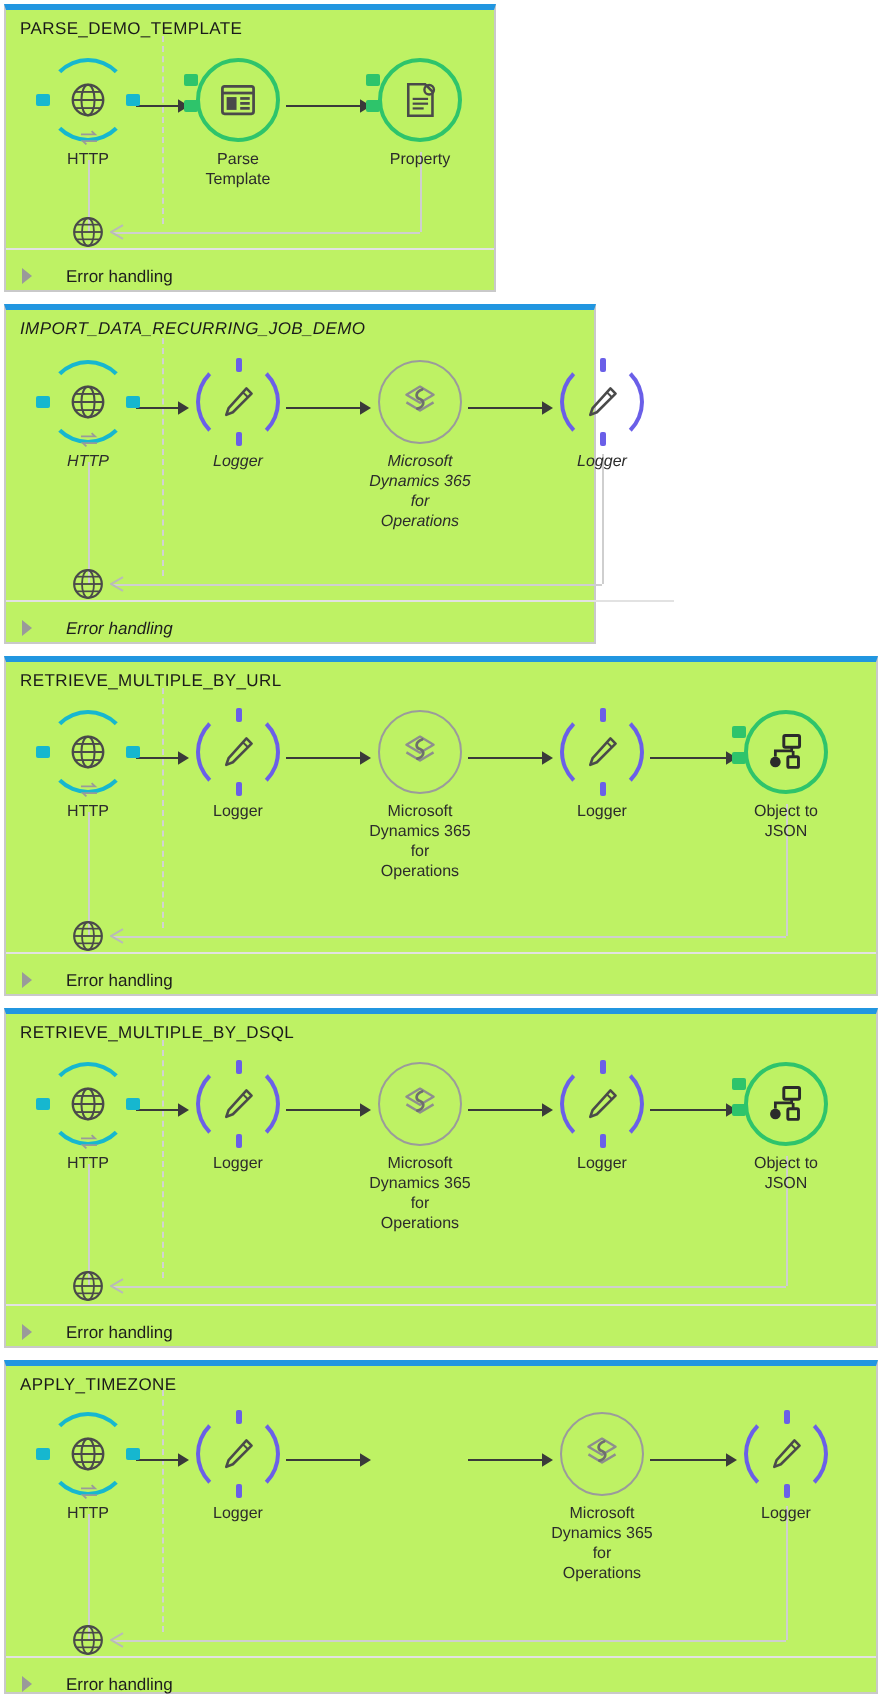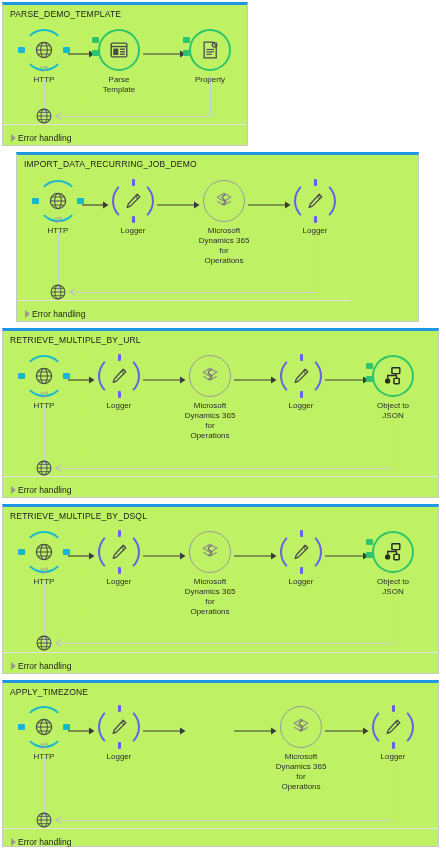--- a/index.html
+++ b/index.html
@@ -111,21 +111,21 @@
   .vline{width:1px;}
   .hline{height:1px;}
   .dashline{
     position:absolute;width:0;border-left:1px dashed #d2d2d2;
   }
 
   
   .err-row{
     position:absolute;
     left:8px;
-    display:flex;align-items:center;gap:2px;
+    display:flex;align-items:center;gap:17px;
   }
   .err-tri{
     width:0;height:0;
     border-left:5px solid #9a9a9a;
     border-top:4px solid transparent;
     border-bottom:4px solid transparent;
   }
   .err-text{
     font-size:8.5px;color:#1d1d1d;
     font-family:"Liberation Sans",sans-serif;
@@ -216,21 +216,21 @@
             <line x1="3.7" y1="12" x2="20.3" y2="12" stroke="#4a4a4a" stroke-width="1.1"></line>
             <line x1="5.1" y1="7.6" x2="18.9" y2="7.6" stroke="#4a4a4a" stroke-width="1"></line>
             <line x1="5.1" y1="16.4" x2="18.9" y2="16.4" stroke="#4a4a4a" stroke-width="1"></line>
         </svg></div>
       <div class="err-sep" style="left: 0px; width: 244px; top: 119px;"></div>
       <div class="err-row" style="top: 128px;">
         <div class="err-tri"></div>
         <span class="err-text">Error handling</span>
       </div>
     </div>
-    <div class="flow" style="left: 16px; top: 152px; width: 403px; height: 170px;">
+    <div class="flow" style="left: 2px; top: 152px; width: 296px; height: 170px; font-style: italic;">
       <div class="flow-title">IMPORT_DATA_RECURRING_JOB_DEMO</div>
       <div class="line vline" style="left: 41px; top: 76px; height: 61px;"></div>
       <div class="line vline" style="left: 298px; top: 72px; height: 65px;"></div>
       <div class="line hline" style="left: 53px; top: 137px; width: 245px;"></div>
       <svg width="7" height="8" style="position: absolute; left: 52px; top: 133px;">
         <path d="M6.5 0.6 L0.5 4 L6.5 7.4" fill="none" stroke="#b9b9b9" stroke-width="1"></path>
       </svg>
       <div class="dashline" style="left: 78px; top: 14px; height: 119px;"></div>
       <div class="arrow" style="left: 65px; top: 41px; width: 27px;"><svg width="27" height="10">
           <line x1="0" y1="5" x2="22" y2="5" stroke="#3a3a3a" stroke-width="1.1"></line>

